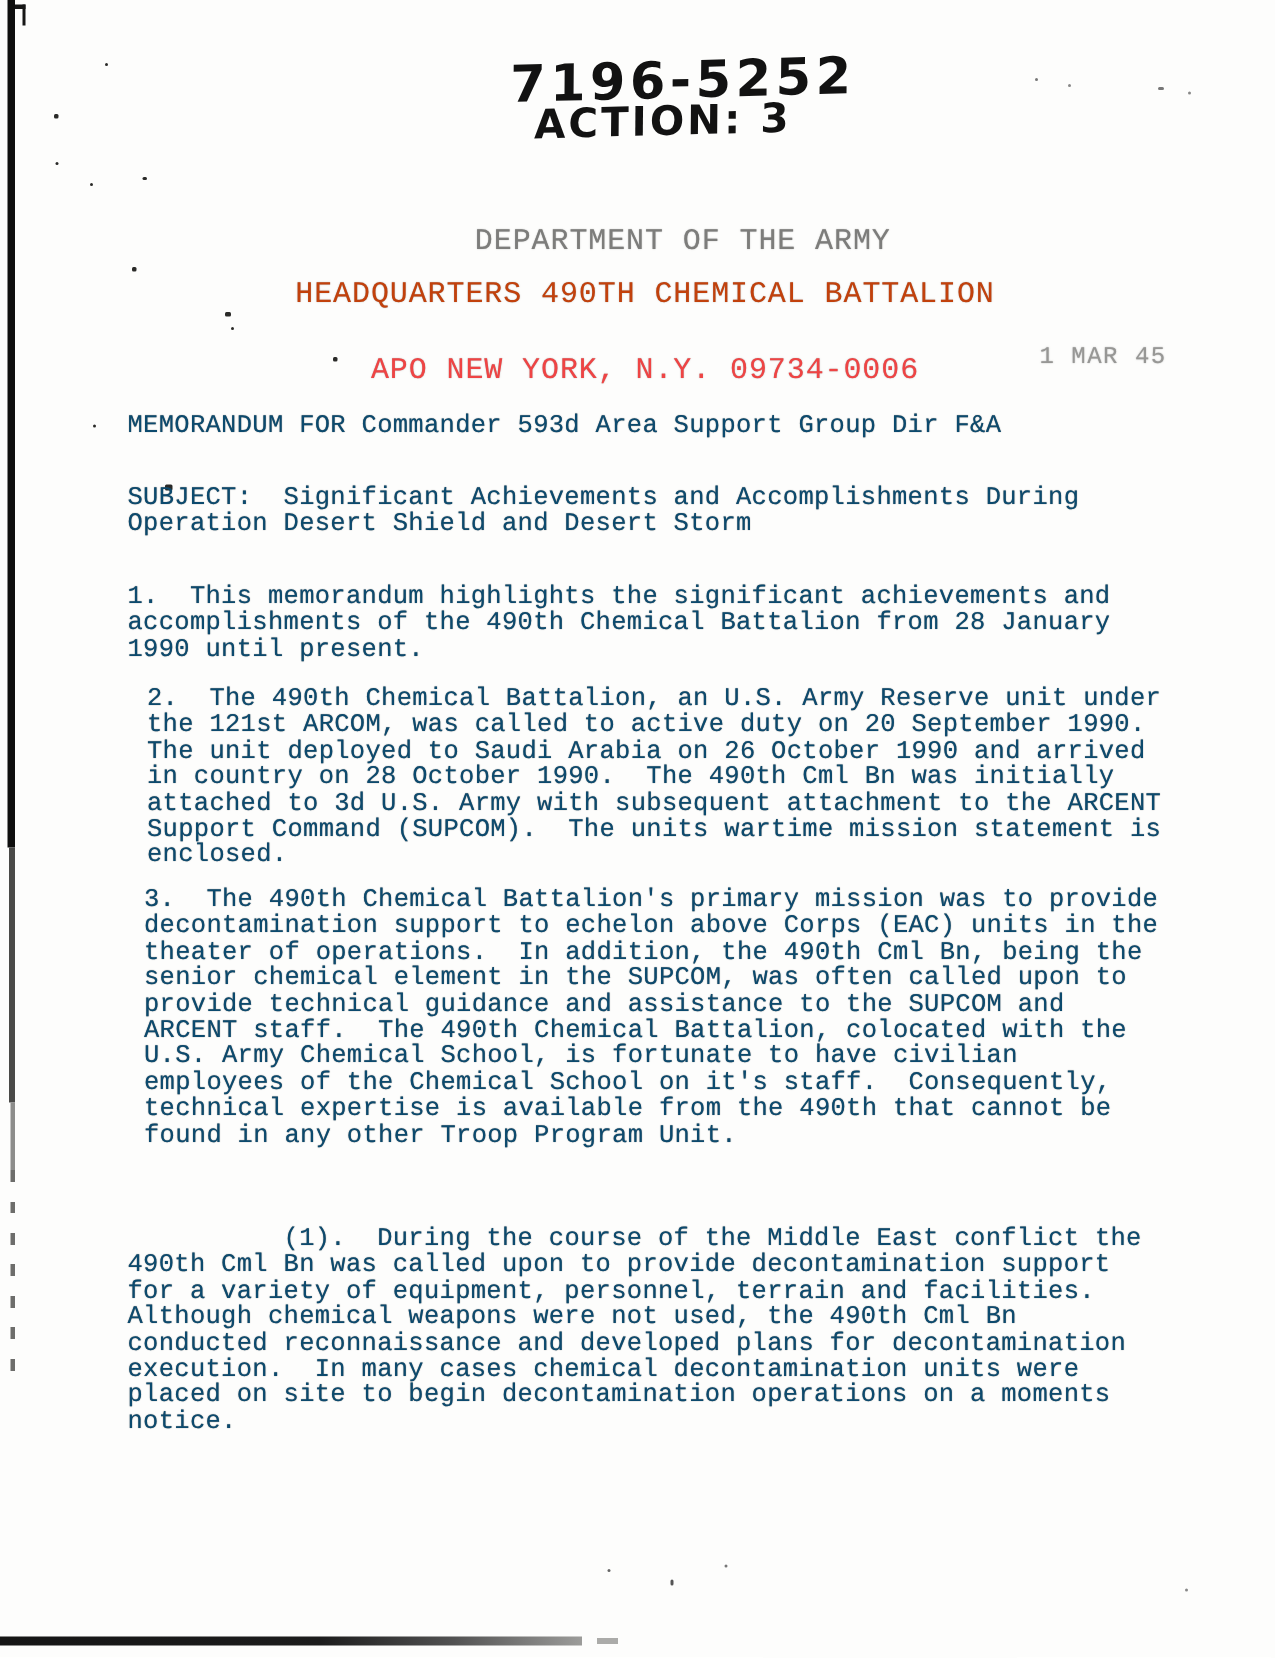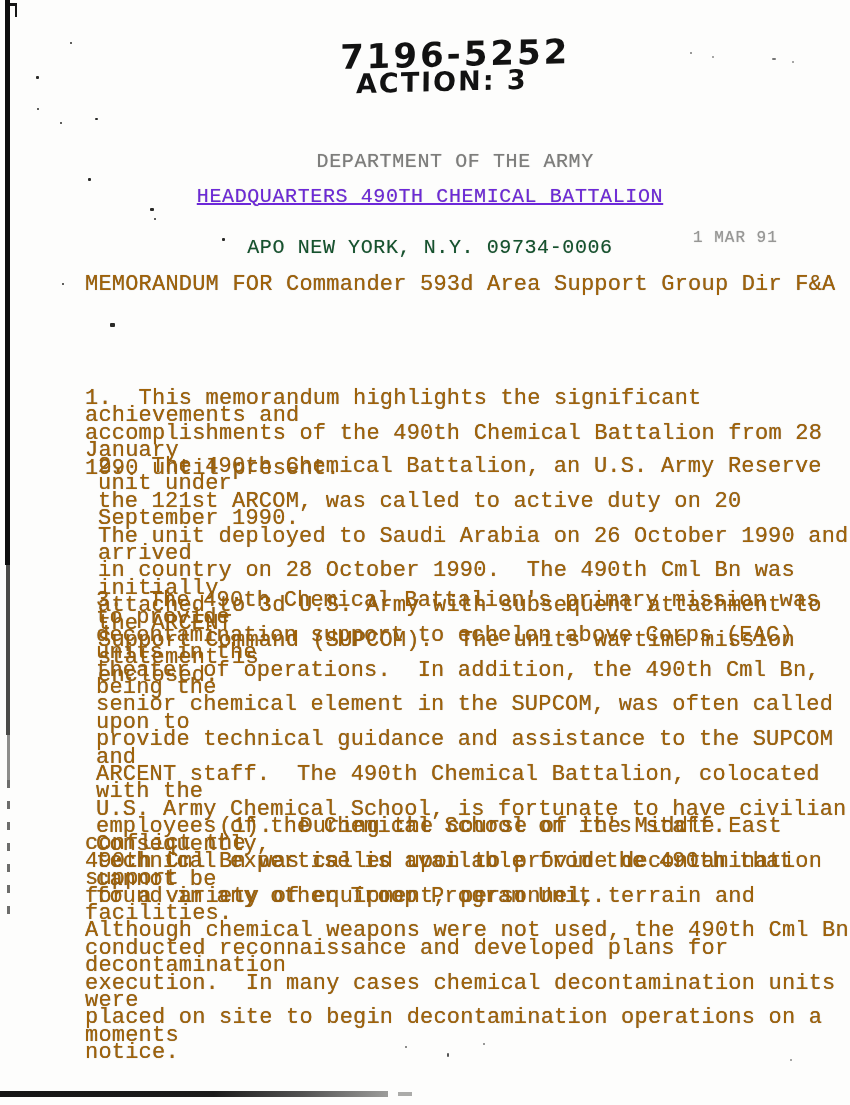--- a/index.html
+++ b/index.html
@@ -6,39 +6,39 @@
   .page{
     position:relative;
     width:850px;height:1105px;
     background:#fdfdfc;
     overflow:hidden;
     font-family:"Liberation Mono", monospace;
   }
   
   .type{
     position:absolute;
-    font-size:22px;
+    font-size:17px;
     line-height:17.4px;
     letter-spacing:0.2px;
-    color:#a16207;
+    color:#0c4a6e;
     white-space:pre-wrap;
     text-shadow:0 0 0.7px rgba(60,60,58,0.75);
   }
   .letterhead{
     position:absolute;
     left:85px;top:136px;width:690px;
     text-align:center;
     font-size:20px;line-height:17.2px;
     letter-spacing:0.6px;
     white-space:pre-wrap;
     text-shadow:0 0 0.8px rgba(100,100,100,0.6);
   }
   .lh-1{color:#7d7d7b;}
-  .lh-2{color:#6d28d9;display:block;text-decoration:underline;}
-  .lh-3{color:#14532d;display:block;}
+  .lh-2{color:#c2410c;display:block;}
+  .lh-3{color:#ef4444;display:block;}
   .dateline{
     position:absolute;left:693px;top:229px;
     font-size:16px;color:#979795;letter-spacing:1px;
     text-shadow:0 0 1px rgba(150,150,150,0.8);
   }
   .handwriting{
     position:absolute;
     font-family:"DejaVu Sans", sans-serif;
     font-weight:600;
     color:#121212;
@@ -100,23 +100,25 @@
 
   <div class="handwriting hw-case">7196-5252</div>
   <div class="handwriting hw-action">ACTION: 3</div>
 
   <div class="letterhead">
     <span class="lh-1">DEPARTMENT OF THE ARMY</span>
     <span class="lh-2">HEADQUARTERS 490TH CHEMICAL BATTALION</span>
     <span class="lh-3">APO NEW YORK, N.Y. 09734-0006</span>
   </div>
 
-  <div class="dateline">1 MAR 91</div>
+  <div class="dateline">1 MAR 45</div>
 
   <div class="type" style="left:85px;top:276px;">MEMORANDUM FOR Commander 593d Area Support Group Dir F&amp;A</div>
+  <div class="type" style="left:85px;top:324px;">SUBJECT:  Significant Achievements and Accomplishments During
+Operation Desert Shield and Desert Storm</div>
 
   <div class="type" style="left:85px;top:390px;">1.  This memorandum highlights the significant achievements and
 accomplishments of the 490th Chemical Battalion from 28 January
 1990 until present.</div>
   <div class="type" style="left:98px;top:458px;">2.  The 490th Chemical Battalion, an U.S. Army Reserve unit under
 the 121st ARCOM, was called to active duty on 20 September 1990.
 The unit deployed to Saudi Arabia on 26 October 1990 and arrived
 in country on 28 October 1990.  The 490th Cml Bn was initially
 attached to 3d U.S. Army with subsequent attachment to the ARCENT
 Support Command (SUPCOM).  The units wartime mission statement is

